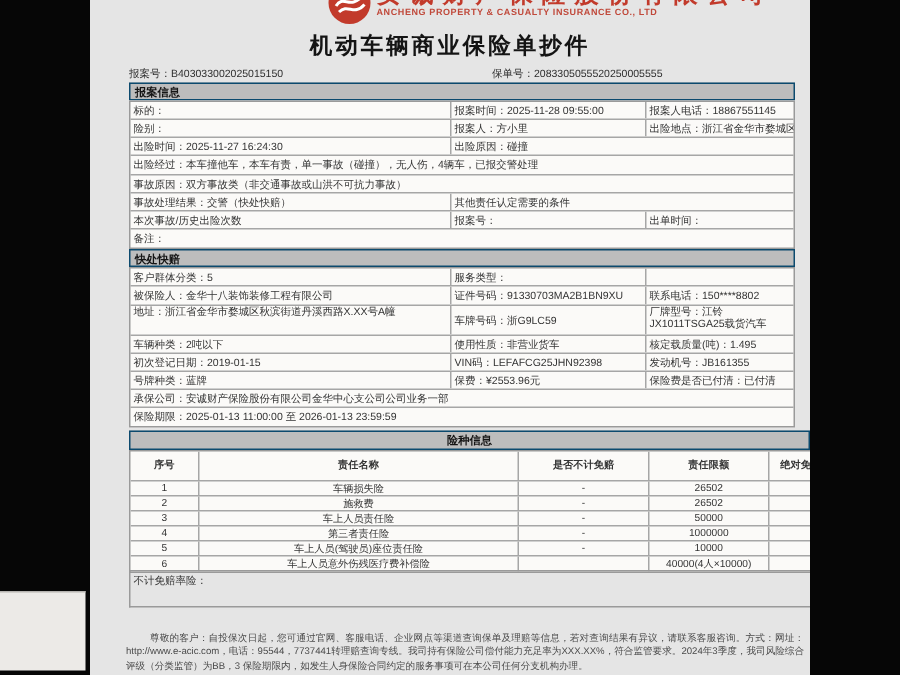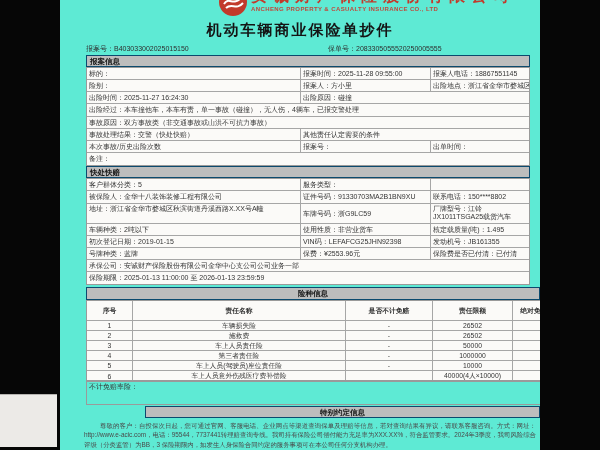--- a/index.html
+++ b/index.html
@@ -1,18 +1,18 @@
 <!DOCTYPE html>
 <html><head>
 <meta charset="utf-8">
 <style>
   html,body{margin:0;padding:0;background:#000;}
   .stage{position:relative;width:600px;height:450px;background:#060606;overflow:hidden;
          font-family:"Liberation Sans","DejaVu Sans",sans-serif;}
-  .page{position:absolute;left:60px;top:0;width:480px;height:450px;background:#5eead4;overflow:hidden;}
+  .page{position:absolute;left:60px;top:0;width:480px;height:450px;background:#e5e5e5;overflow:hidden;}
   .behind-panel{position:absolute;left:0;top:394px;width:57px;height:52px;background:#eceae7;border-top:1px solid #b5b3b0;}
   .logo-circle{position:absolute;left:158px;top:-13px;width:30px;height:30px;}
   .company-cn{position:absolute;left:191px;top:-14px;font-size:16px;font-weight:bold;color:#c23a2b;
               letter-spacing:6px;white-space:nowrap;}
   .company-en{position:absolute;left:191px;top:6px;font-size:6px;color:#c0493b;letter-spacing:0.4px;white-space:nowrap;font-weight:bold;}
   .doc-title{position:absolute;left:0;top:21px;width:100%;text-align:center;font-size:15px;font-weight:bold;
              color:#141414;letter-spacing:2px;}
   .num-row{position:absolute;top:44px;left:0;width:100%;height:10px;}
   .num{position:absolute;font-size:7px;color:#2e2e2e;white-space:nowrap;}
   .num.report{left:26px;} .num.policy{left:268px;}
@@ -191,18 +191,17 @@
         <div class="td cw1">6</div>
         <div class="td cw2">车上人员意外伤残医疗费补偿险</div>
         <div class="td cw3"></div>
         <div class="td cw4">40000(4人×10000)</div>
         <div class="td cw5">/</div>
       </div>
     </div>
 
     <div class="footnote-box" style="top:380px;">不计免赔率险：</div>
 
-    <div class="bar center" style="left:85px;top:406px;width:395px;height:12px;line-height:11px;">特别约定信息</div>
 
     <div class="footer-par">尊敬的客户：自投保次日起，您可通过官网、客服电话、企业网点等渠道查询保单及理赔等信息，若对查询结果有异议，请联系客服咨询。方式：网址：http://www.e-acic.com，电话：95544，7737441转理赔查询专线。我司持有保险公司偿付能力充足率为XXX.XX%，符合监管要求。2024年3季度，我司风险综合评级（分类监管）为BB，3 保险期限内，如发生人身保险合同约定的服务事项可在本公司任何分支机构办理。</div>
 
   </div>
 </div>
 
 </body></html>

